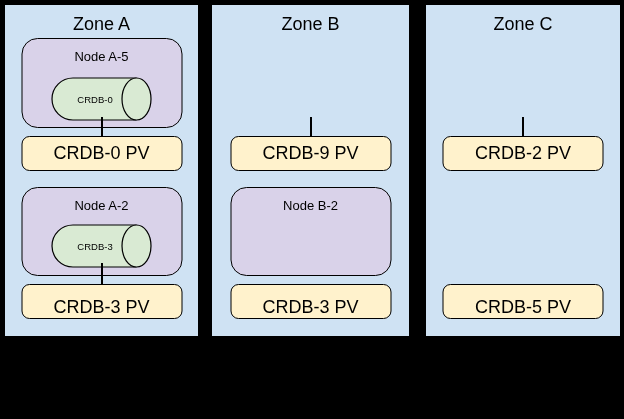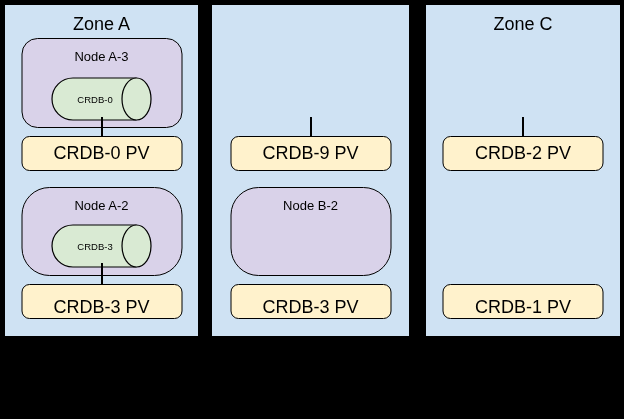--- a/index.html
+++ b/index.html
@@ -29,21 +29,21 @@
     text-align: center; font-size: 18px;
   }
 
   .node {
     position: absolute; left: 50%; transform: translateX(-50%);
     width: 161px; background: var(--node_fill, #d9d2e9);
     border: 1px solid var(--line, #000); border-radius: 16px;
     box-sizing: border-box; z-index: 1;
   }
   .node-1 { top: 33px;  height: 90px; }
-  .node-2 { top: 182px; height: 89px; border-radius: 28px; }
+  .node-2 { top: 182px; height: 89px; }
   .node-label {
     position: absolute; top: 10px; left: 0; width: 100%;
     text-align: center; font-size: 13px;
   }
 
   .cylinder {
     position: absolute; left: 50%; transform: translateX(-50%);
     top: 38px; z-index: 3;
   }
   .node-2 .cylinder { top: 36px; }
@@ -79,21 +79,21 @@
 </head>
 <body style="--background: #000000; --zone_fill: #cfe2f3; --node_fill: #d9d2e9; --cylinder_fill: #d9ead3; --pv_fill: #fff2cc; --line: #000000; --text: #000000;">
 
 <div class="canvas">
 
   <div class="zone zone-a">
     <div class="zone-label">Zone A</div>
 
     <div class="connector connector-1"></div>
     <div class="node node-1">
-      <div class="node-label">Node A-3</div>
+      <div class="node-label">Node A-5</div>
       <svg class="cylinder" width="101" height="44" viewBox="0 0 101 44">
         <path class="cyl-body" d="M85.5 1 H22 A21 21 0 0 0 22 43 H85.5"></path>
         <ellipse class="cyl-cap" cx="85.5" cy="22" rx="14.5" ry="21"></ellipse>
         <text class="cyl-label" x="44" y="25.5" text-anchor="middle">CRDB-0</text>
       </svg>
     </div>
     <div class="pv pv-1">
       <span>CRDB-0 PV</span>
     </div>
 
@@ -105,20 +105,21 @@
         <ellipse class="cyl-cap" cx="85.5" cy="22" rx="14.5" ry="21"></ellipse>
         <text class="cyl-label" x="44" y="25.5" text-anchor="middle">CRDB-3</text>
       </svg>
     </div>
     <div class="pv pv-2">
       <span>CRDB-3 PV</span>
     </div>
   </div>
 
   <div class="zone zone-b">
+    <div class="zone-label">Zone B</div>
 
     <div class="connector connector-1"></div>
     <div class="pv pv-1">
       <span>CRDB-9 PV</span>
     </div>
 
     <div class="node node-2">
       <div class="node-label">Node B-2</div>
     </div>
     <div class="pv pv-2">
@@ -128,17 +129,17 @@
 
   <div class="zone zone-c">
     <div class="zone-label">Zone C</div>
 
     <div class="connector connector-1"></div>
     <div class="pv pv-1">
       <span>CRDB-2 PV</span>
     </div>
 
     <div class="pv pv-2">
-      <span>CRDB-1 PV</span>
+      <span>CRDB-5 PV</span>
     </div>
   </div>
 
 </div>
 
 </body></html>

